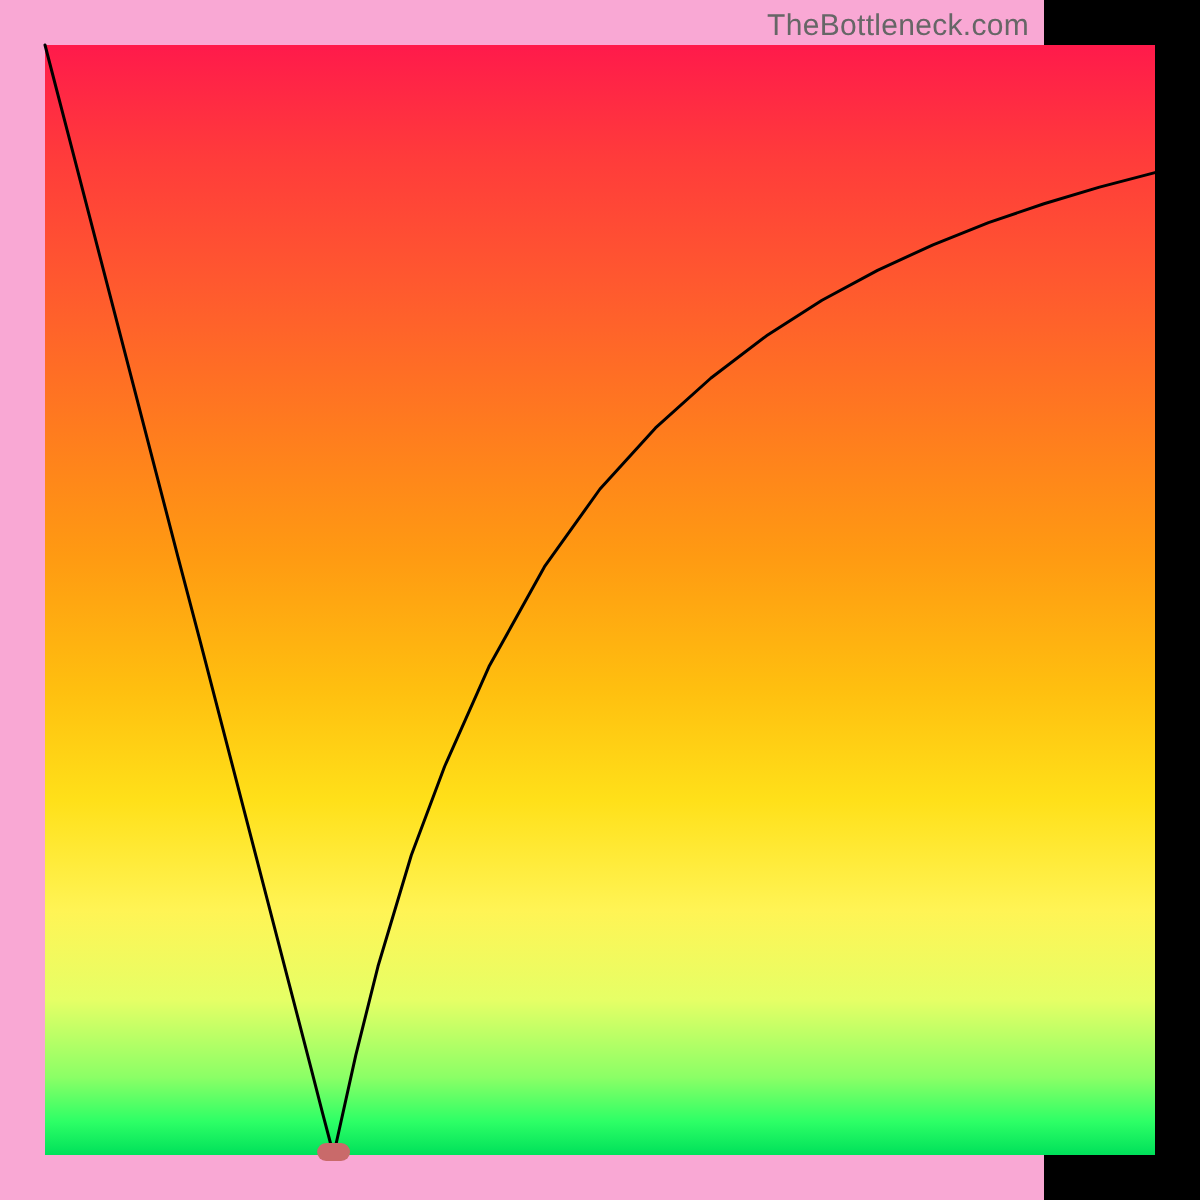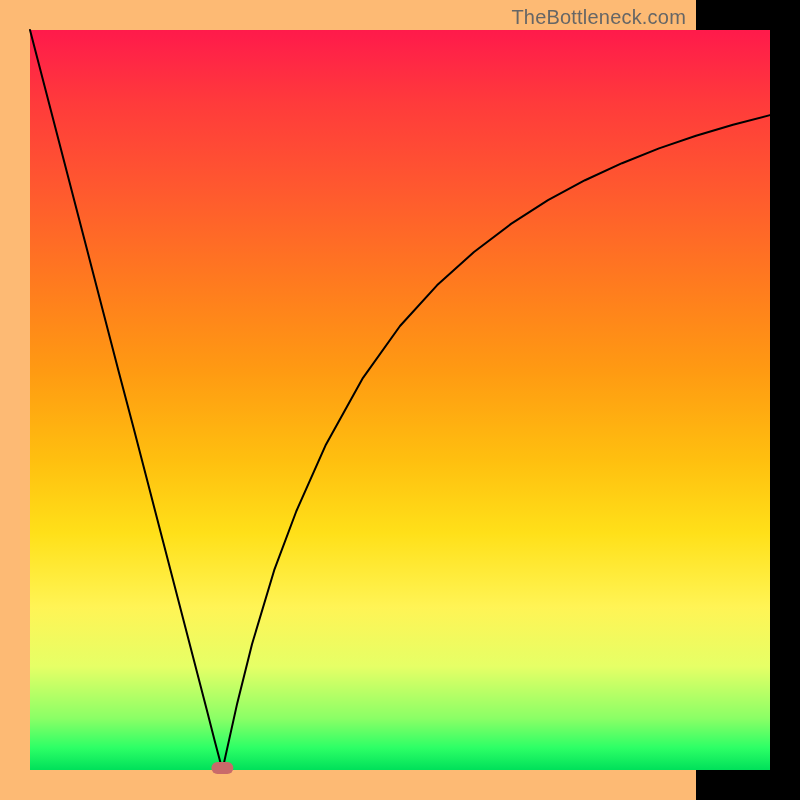--- a/index.html
+++ b/index.html
@@ -8,21 +8,21 @@
     width: 800px;
     height: 800px;
     background: #000;
     font-family: Arial, Helvetica, sans-serif;
     overflow: hidden;
   }
   .frame {
     position: relative;
     width: 696px;
     height: 800px;
-    background: #fdba74;
+    background: #f9a8d4;
   }
   .plot {
     position: absolute;
     left: 30px;
     top: 30px;
     width: 740px;
     height: 740px;
     
     background: linear-gradient(to bottom,
       #ff1a4b 0%,

